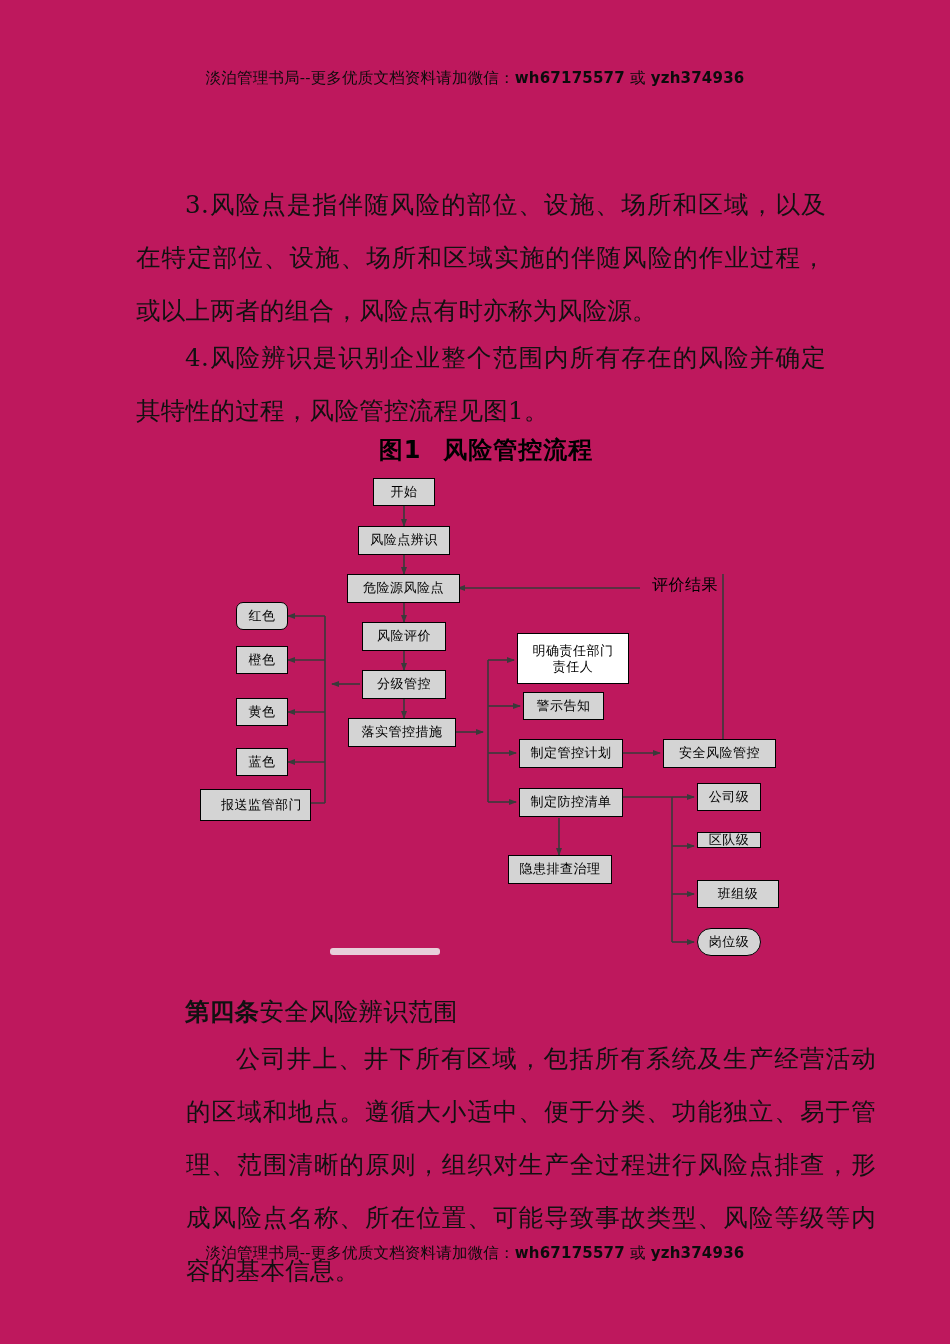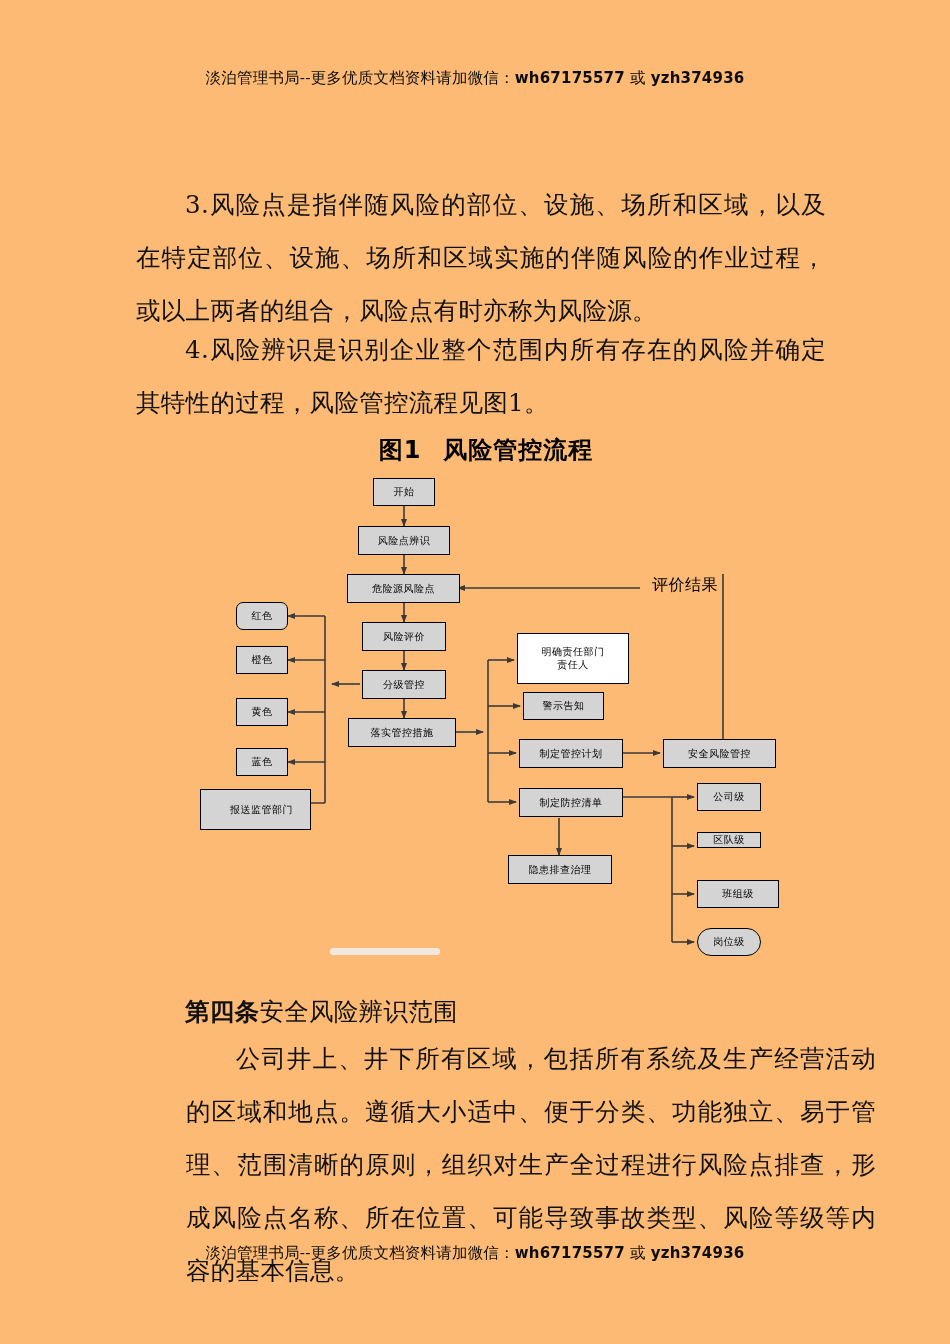--- a/index.html
+++ b/index.html
@@ -14,21 +14,21 @@
     font-family: "DejaVu Serif", "Liberation Serif", serif;
     color: #000000;
     overflow: hidden;
   }
 
   .page {
     position: absolute;
     left: 0; top: 0;
     width: 950px;
     height: 1344px;
-    background: #fdba74;
+    background: #be185d;
   }
 
   
   .running-head {
     position: absolute;
     left: 0;
     width: 950px;
     text-align: center;
     font-size: 15.5px;
     letter-spacing: 0.2px;
@@ -51,21 +51,21 @@
     color: #111111;
     letter-spacing: 0.3px;
     text-align: justify;
     text-justify: inter-character;
   }
   .para .indent { display: inline-block; width: 2em; }
   .para b { font-family: "DejaVu Sans", "Liberation Sans", sans-serif; font-weight: 700; }
 
   #para-0 { left: 136px; top: 131px; width: 690px; }
   #para-1 { left: 136px; top: 178px; width: 690px; }
-  #para-2 { left: 136px; top: 323px; width: 690px; }
+  #para-2 { left: 136px; top: 331px; width: 690px; }
   #para-3 { left: 136px; top: 985px; width: 690px; }
   #para-4 { left: 138px; top: 1032px; width: 690px; margin-left: 48px; }
 
   
   .fig-caption {
     position: absolute;
     left: 0;
     top: 434px;
     width: 950px;
     text-align: center;
@@ -86,21 +86,21 @@
     width: 950px;
     height: 500px;
   }
   .node {
     position: absolute;
     box-sizing: border-box;
     border: 1.4px solid #000000;
     background: #d4d4d4;
     color: #000000;
     font-family: "DejaVu Serif", "Liberation Serif", serif;
-    font-size: 10px;
+    font-size: 13px;
     line-height: 1.12;
     letter-spacing: 0.5px;
     display: flex;
     align-items: center;
     justify-content: center;
     text-align: center;
     white-space: pre-line;
   }
   .node.plain {
     border: none;
@@ -211,21 +211,21 @@
 
     <div class="node" style="left:362px; top:200px; width:84px; height:29px;">分级管控</div>
 
     <div class="node" style="left:348px; top:248px; width:108px; height:29px;">落实管控措施</div>
 
     <div class="node" style="left:236px; top:132px; width:52px; height:28px;border-radius:7px;">红色</div>
     <div class="node" style="left:236px; top:176px; width:52px; height:28px;">橙色</div>
     <div class="node" style="left:236px; top:228px; width:52px; height:28px;">黄色</div>
     <div class="node" style="left:236px; top:278px; width:52px; height:28px;">蓝色</div>
 
-    <div class="node" style="left:200px; top:319px; width:111px; height:41px;padding-left:12px;">报送监管部门</div>
+    <div class="node" style="left:200px; top:319px; width:111px; height:32px;padding-left:12px;">报送监管部门</div>
 
     <div class="node white" style="left:517px; top:163px; width:112px; height:51px; line-height:1.22;">明确责任部门
 责任人</div>
 
     <div class="node" style="left:523px; top:222px; width:81px; height:28px;">警示告知</div>
 
     <div class="node" style="left:519px; top:269px; width:104px; height:29px;">制定管控计划</div>
 
     <div class="node" style="left:663px; top:269px; width:113px; height:29px;">安全风险管控</div>
 

